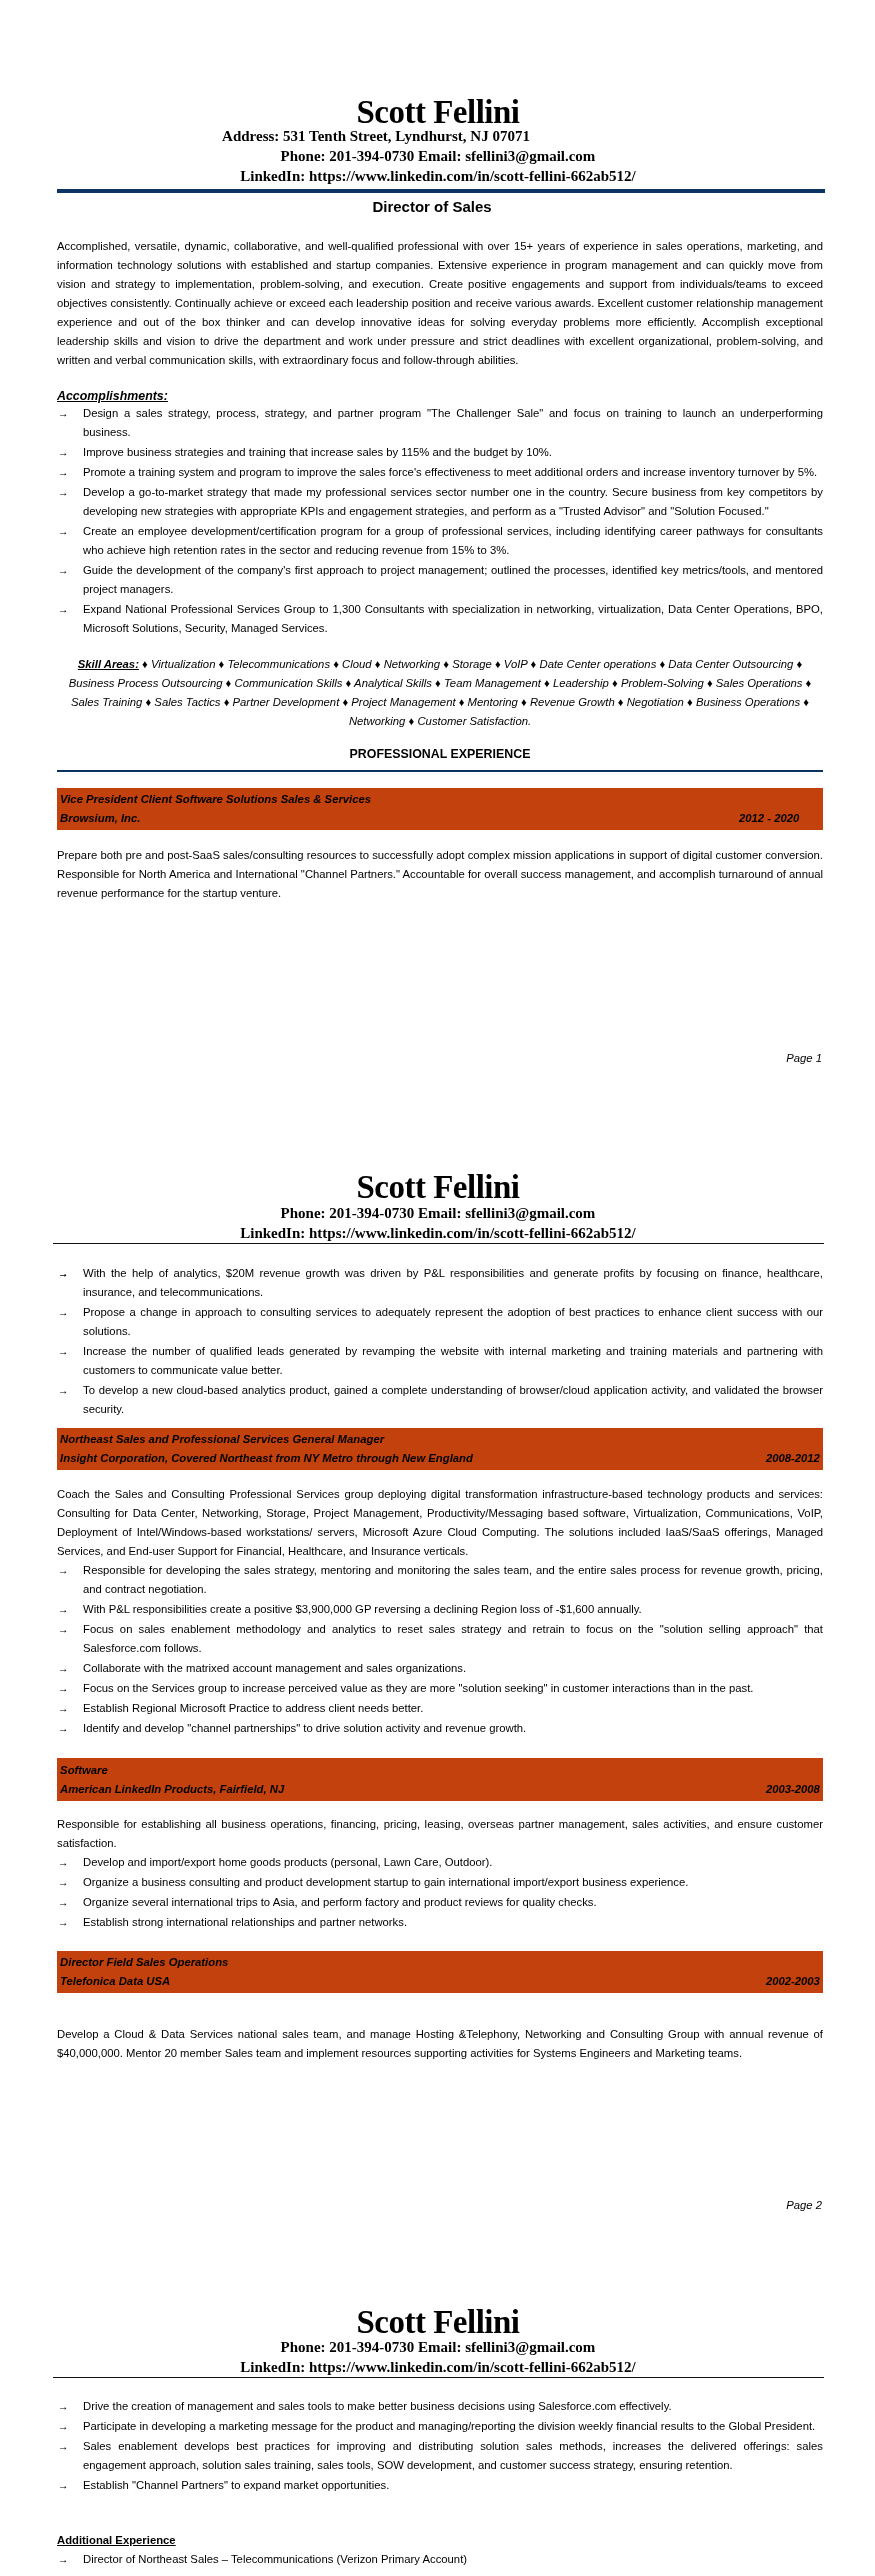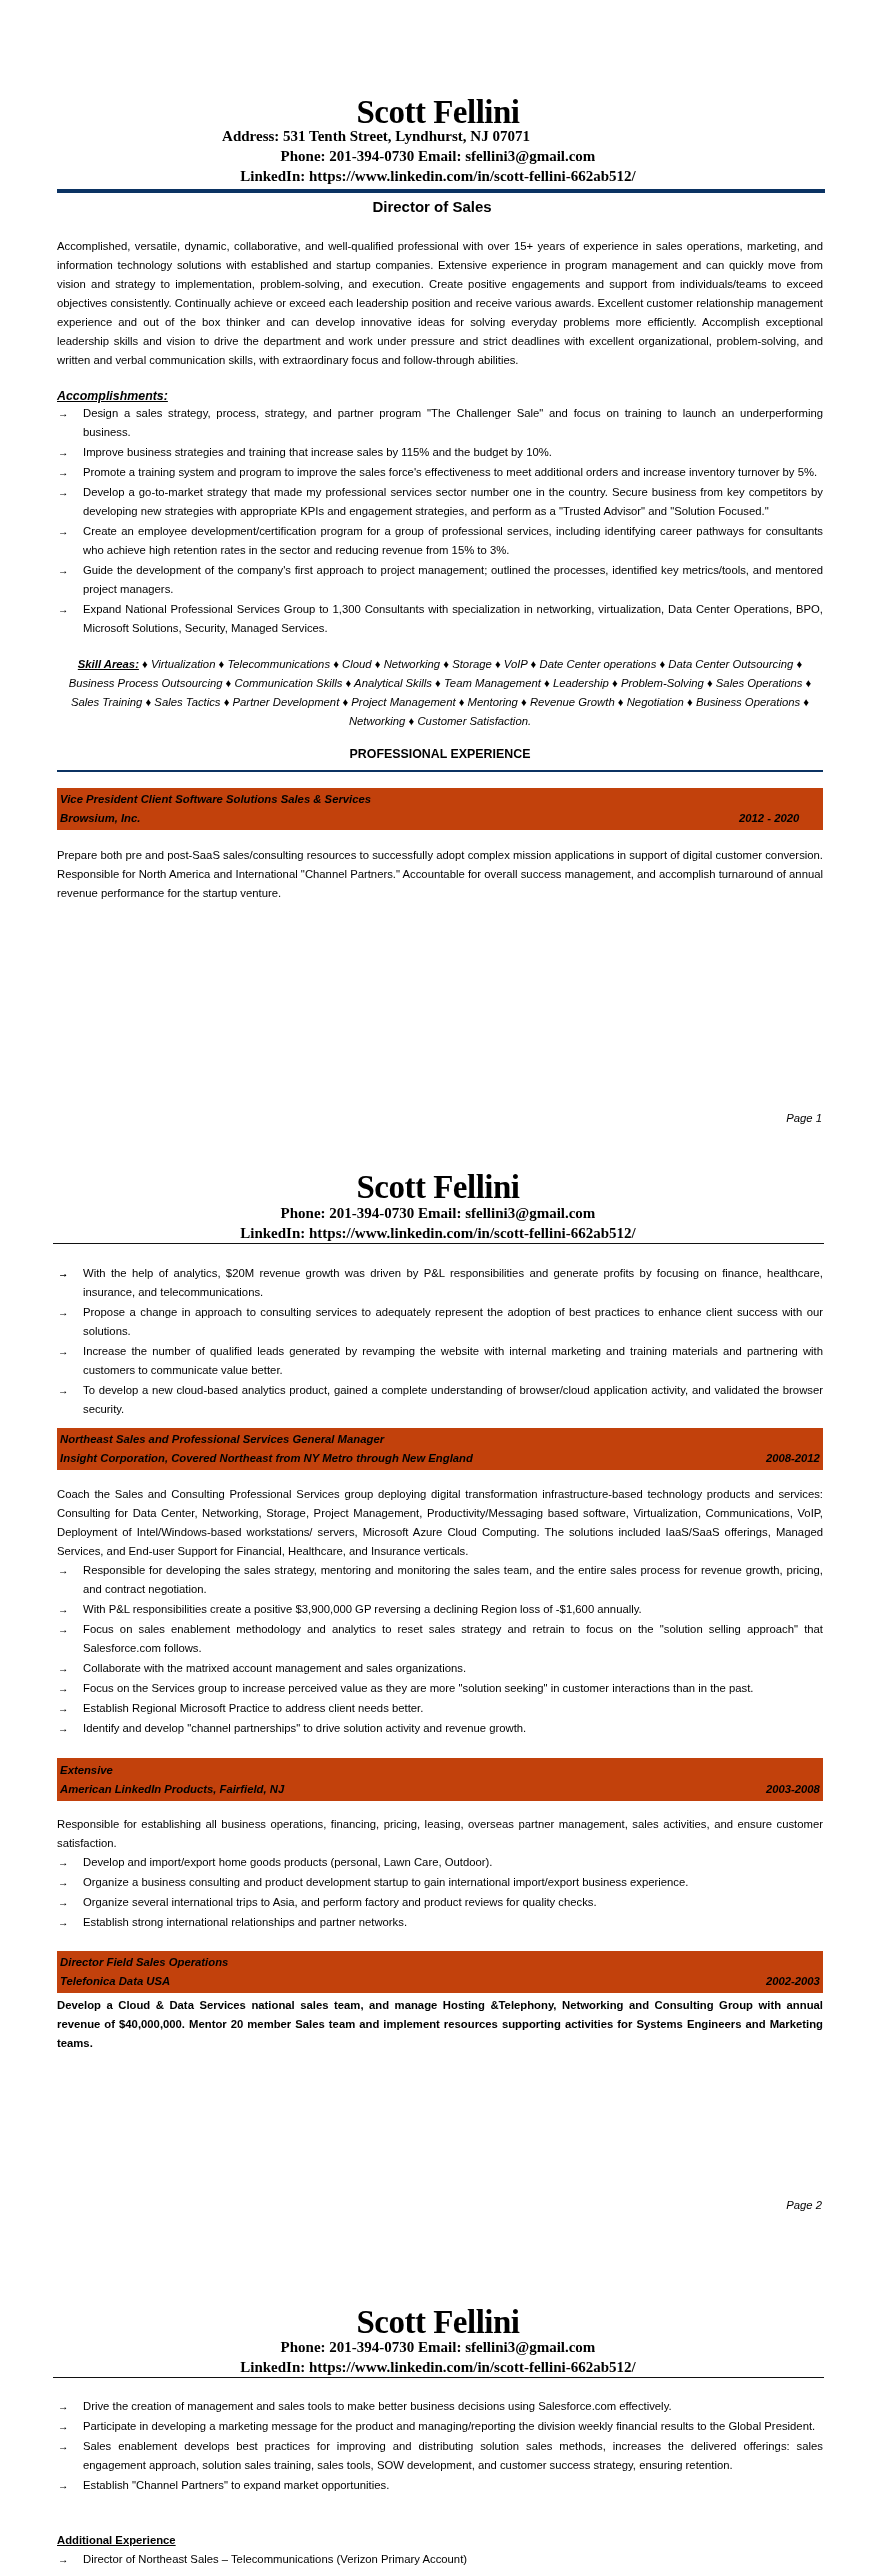--- a/index.html
+++ b/index.html
@@ -67,21 +67,21 @@
 
     <div class="job-bar" style="margin-top:15.5px;">
       <div>Vice President Client Software Solutions Sales &amp; Services</div>
       <div class="row2">
           <span>Browsium, Inc.</span>
           <span class="dates">2012 - 2020</span>
         </div>
     </div>
     <div class="para" style="margin-top:15.5px;">Prepare both pre and post-SaaS sales/consulting resources to successfully adopt complex mission applications in support of digital customer conversion. Responsible for North America and International "Channel Partners." Accountable for overall success management, and accomplish turnaround of annual revenue performance for the startup venture.</div>
   </div>
-  <div class="page-num" style="top:1112px;">Page 1</div>
+  <div class="page-num" style="top:1052px;">Page 1</div>
 </div>
 
 <div class="page" style="top:1133px;">
   <div class="name" style="position:absolute; top:36px; left:0; width:876px;">Scott Fellini</div>
   <div class="contact" style="position:absolute; top:71px; left:0; width:876px;">Phone: 201-394-0730 Email: sfellini3@gmail.com</div>
   <div class="contact" style="position:absolute; top:91px; left:0; width:876px;">LinkedIn: https://www.linkedin.com/in/scott-fellini-662ab512/</div>
   <div class="rule-black" style="position:absolute; top:110px; left:53px; width:771px;"></div>
 
   <div class="content" style="top:130px;">
     <ul class="arrows">
@@ -104,42 +104,42 @@
       <li><span class="arrow">→</span><span>Responsible for developing the sales strategy, mentoring and monitoring the sales team, and the entire sales process for revenue growth, pricing, and contract negotiation.</span></li>
       <li><span class="arrow">→</span><span>With P&amp;L responsibilities create a positive $3,900,000 GP reversing a declining Region loss of -$1,600 annually.</span></li>
       <li><span class="arrow">→</span><span>Focus on sales enablement methodology and analytics to reset sales strategy and retrain to focus on the "solution selling approach" that Salesforce.com follows.</span></li>
       <li><span class="arrow">→</span><span>Collaborate with the matrixed account management and sales organizations.</span></li>
       <li><span class="arrow">→</span><span>Focus on the Services group to increase perceived value as they are more "solution seeking" in customer interactions than in the past.</span></li>
       <li><span class="arrow">→</span><span>Establish Regional Microsoft Practice to address client needs better.</span></li>
       <li><span class="arrow">→</span><span>Identify and develop "channel partnerships" to drive solution activity and revenue growth.</span></li>
     </ul>
 
     <div class="job-bar tight" style="margin-top:20.6px;">
-      <div>Extensive</div>
+      <div>Software</div>
       <div class="row2">
           <span>American LinkedIn Products, Fairfield, NJ</span>
           <span class="dates">2003-2008</span>
         </div>
     </div>
     <div class="para" style="margin-top:14.4px;">Responsible for establishing all business operations, financing, pricing, leasing, overseas partner management, sales activities, and ensure customer satisfaction.</div>
     <ul class="arrows">
       <li><span class="arrow">→</span><span>Develop and import/export home goods products (personal, Lawn Care, Outdoor).</span></li>
       <li><span class="arrow">→</span><span>Organize a business consulting and product development startup to gain international import/export business experience.</span></li>
       <li><span class="arrow">→</span><span>Organize several international trips to Asia, and perform factory and product reviews for quality checks.</span></li>
       <li><span class="arrow">→</span><span>Establish strong international relationships and partner networks.</span></li>
     </ul>
 
     <div class="job-bar tight" style="margin-top:18.5px;">
       <div>Director Field Sales Operations</div>
       <div class="row2">
           <span>Telefonica Data USA</span>
           <span class="dates">2002-2003</span>
         </div>
     </div>
-    <div class="para" style="margin-top:3px;font-weight:bold;">Develop a Cloud &amp; Data Services national sales team, and manage Hosting &amp;Telephony, Networking and Consulting Group with annual revenue of $40,000,000. Mentor 20 member Sales team and implement resources supporting activities for Systems Engineers and Marketing teams.</div>
+    <div class="para" style="margin-top:32px;">Develop a Cloud &amp; Data Services national sales team, and manage Hosting &amp;Telephony, Networking and Consulting Group with annual revenue of $40,000,000. Mentor 20 member Sales team and implement resources supporting activities for Systems Engineers and Marketing teams.</div>
   </div>
   <div class="page-num" style="top:1066px;">Page 2</div>
 </div>
 
 <div class="page" style="top:2267px;">
   <div class="name" style="position:absolute; top:37px; left:0; width:876px;">Scott Fellini</div>
   <div class="contact" style="position:absolute; top:71px; left:0; width:876px;">Phone: 201-394-0730 Email: sfellini3@gmail.com</div>
   <div class="contact" style="position:absolute; top:91px; left:0; width:876px;">LinkedIn: https://www.linkedin.com/in/scott-fellini-662ab512/</div>
   <div class="rule-black" style="position:absolute; top:110px; left:53px; width:771px;"></div>
 

